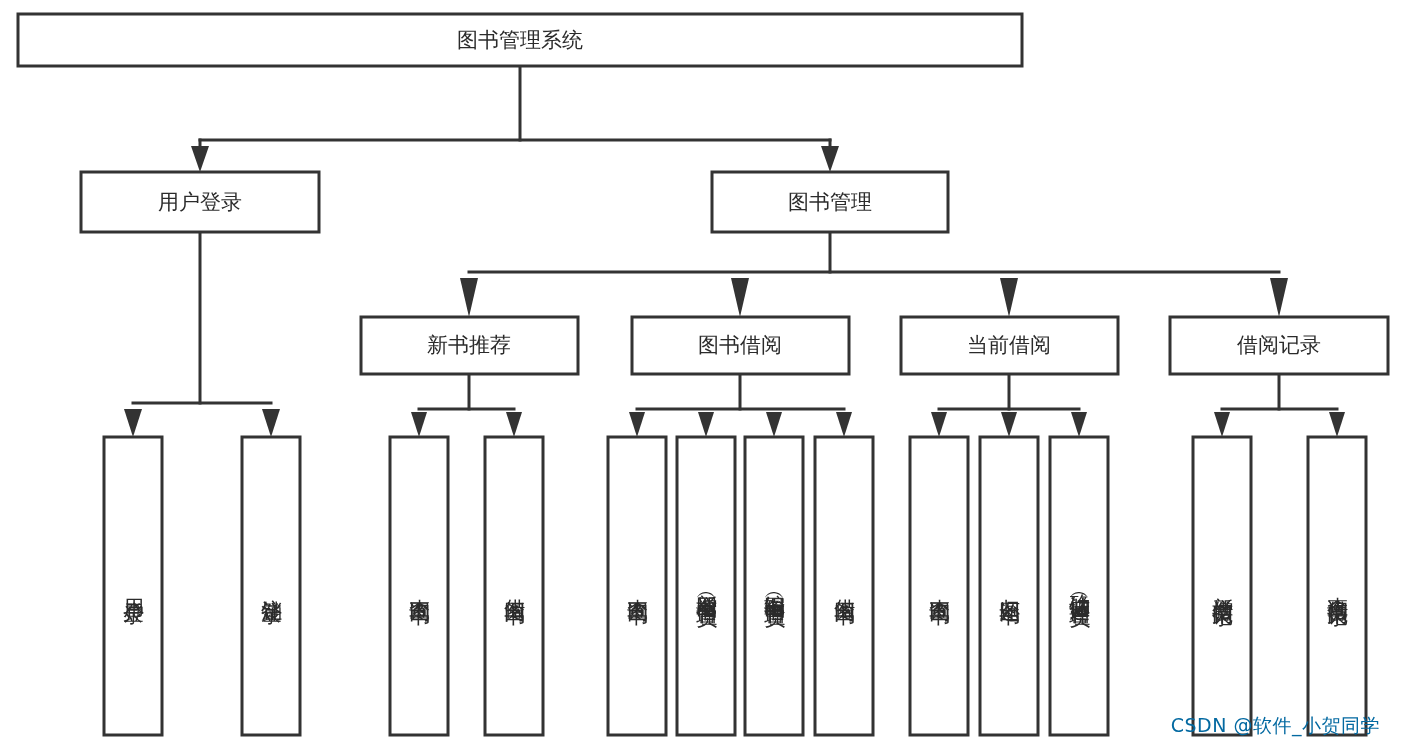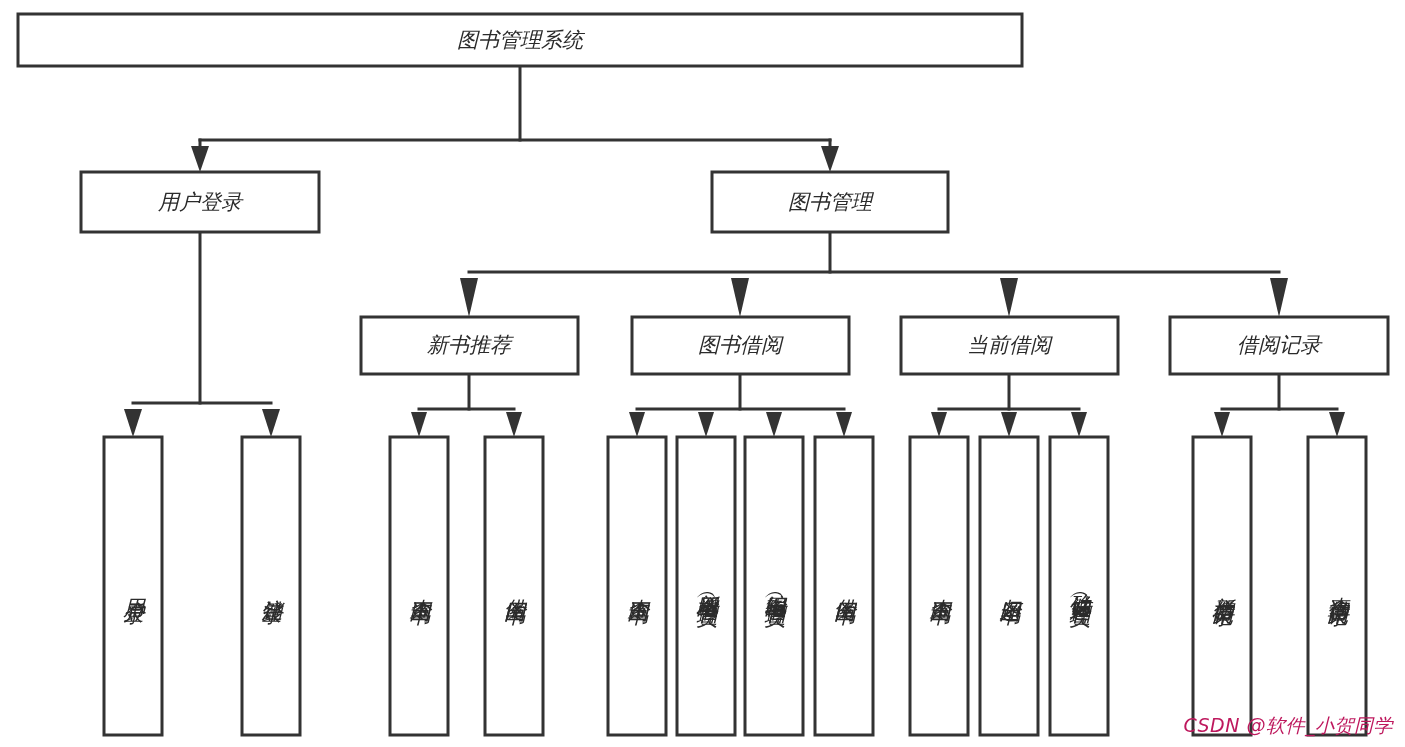--- a/index.html
+++ b/index.html
@@ -11,21 +11,20 @@
     width: 1405px;
     height: 747px;
     font-family: "DejaVu Sans", "Liberation Sans", sans-serif;
     overflow: hidden;
     position: relative;
   }
   #diagram-root {
     position: relative;
     width: 1405px;
     height: 747px;
-    font-style: italic;
   }
   svg#tree-svg {
     position: absolute;
     left: 0;
     top: 0;
     width: 1405px;
     height: 747px;
     display: block;
   }
   .node-box {
@@ -62,25 +61,25 @@
     text-orientation: upright;
     font-family: "DejaVu Sans", "Liberation Sans", sans-serif;
     font-size: 21px;
     line-height: 1.32;
     color: #2b2b2b;
     letter-spacing: 2px;
     white-space: nowrap;
   }
   .watermark {
     position: absolute;
-    right: 12px;
+    right: 25px;
     bottom: 8px;
     font-family: "DejaVu Sans", "Liberation Sans", sans-serif;
     font-size: 19px;
-    color: #be185d;
+    color: #0369a1;
     white-space: nowrap;
     letter-spacing: 0.5px;
   }
 </style>
 </head>
 <body>
 
 <div id="diagram-root">
 
   <svg id="tree-svg" viewBox="0 0 1405 747">

